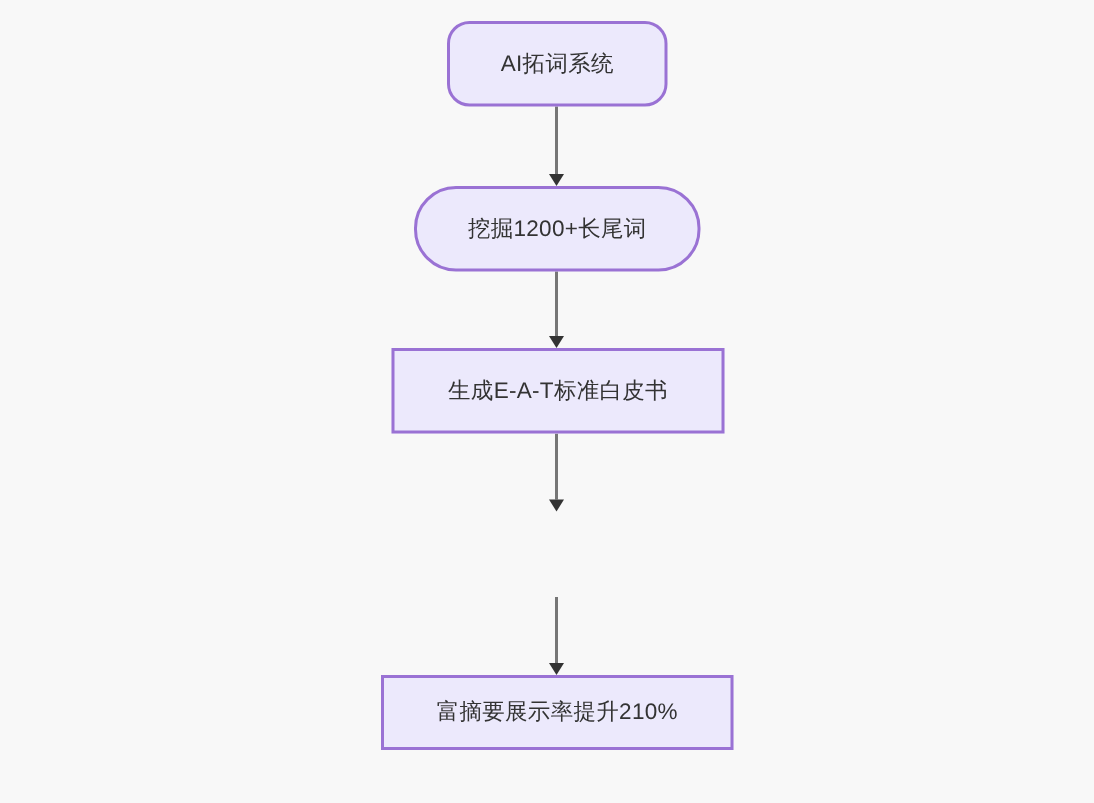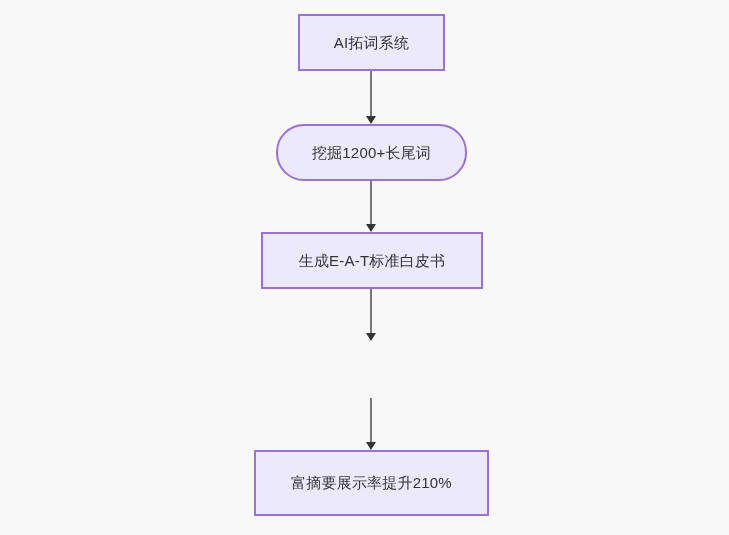--- a/index.html
+++ b/index.html
@@ -59,30 +59,30 @@
 
   <div class="flow-edge" style="left:370px; top:181px; height:43px;"></div>
   <div class="flow-arrowhead" style="left:366px; top:224px;"></div>
 
   <div class="flow-edge" style="left:370px; top:289px; height:44px;"></div>
   <div class="flow-arrowhead" style="left:366px; top:333px;"></div>
 
   <div class="flow-edge" style="left:370px; top:398px; height:44px;"></div>
   <div class="flow-arrowhead" style="left:366px; top:442px;"></div>
 
-  <div class="flow-node" style="left:298px; top:14px; width:147px; height:57px;">
+  <div class="flow-node" style="left:298px; top:14px; width:147px; height:57px;border-radius:15px;">
     <span class="node-label">AI拓词系统</span>
   </div>
 
   <div class="flow-node" style="left:276px; top:124px; width:191px; height:57px;border-radius:28px;">
     <span class="node-label">挖掘1200+长尾词</span>
   </div>
 
   <div class="flow-node" style="left:261px; top:232px; width:222px; height:57px;">
     <span class="node-label">生成E-A-T标准白皮书</span>
   </div>
 
 
-  <div class="flow-node" style="left:254px; top:450px; width:235px; height:66px;text-align:right;">
+  <div class="flow-node" style="left:254px; top:450px; width:235px; height:50px;text-align:right;">
     <span class="node-label">富摘要展示率提升210%</span>
   </div>
 
 </div>
 
 </body></html>

